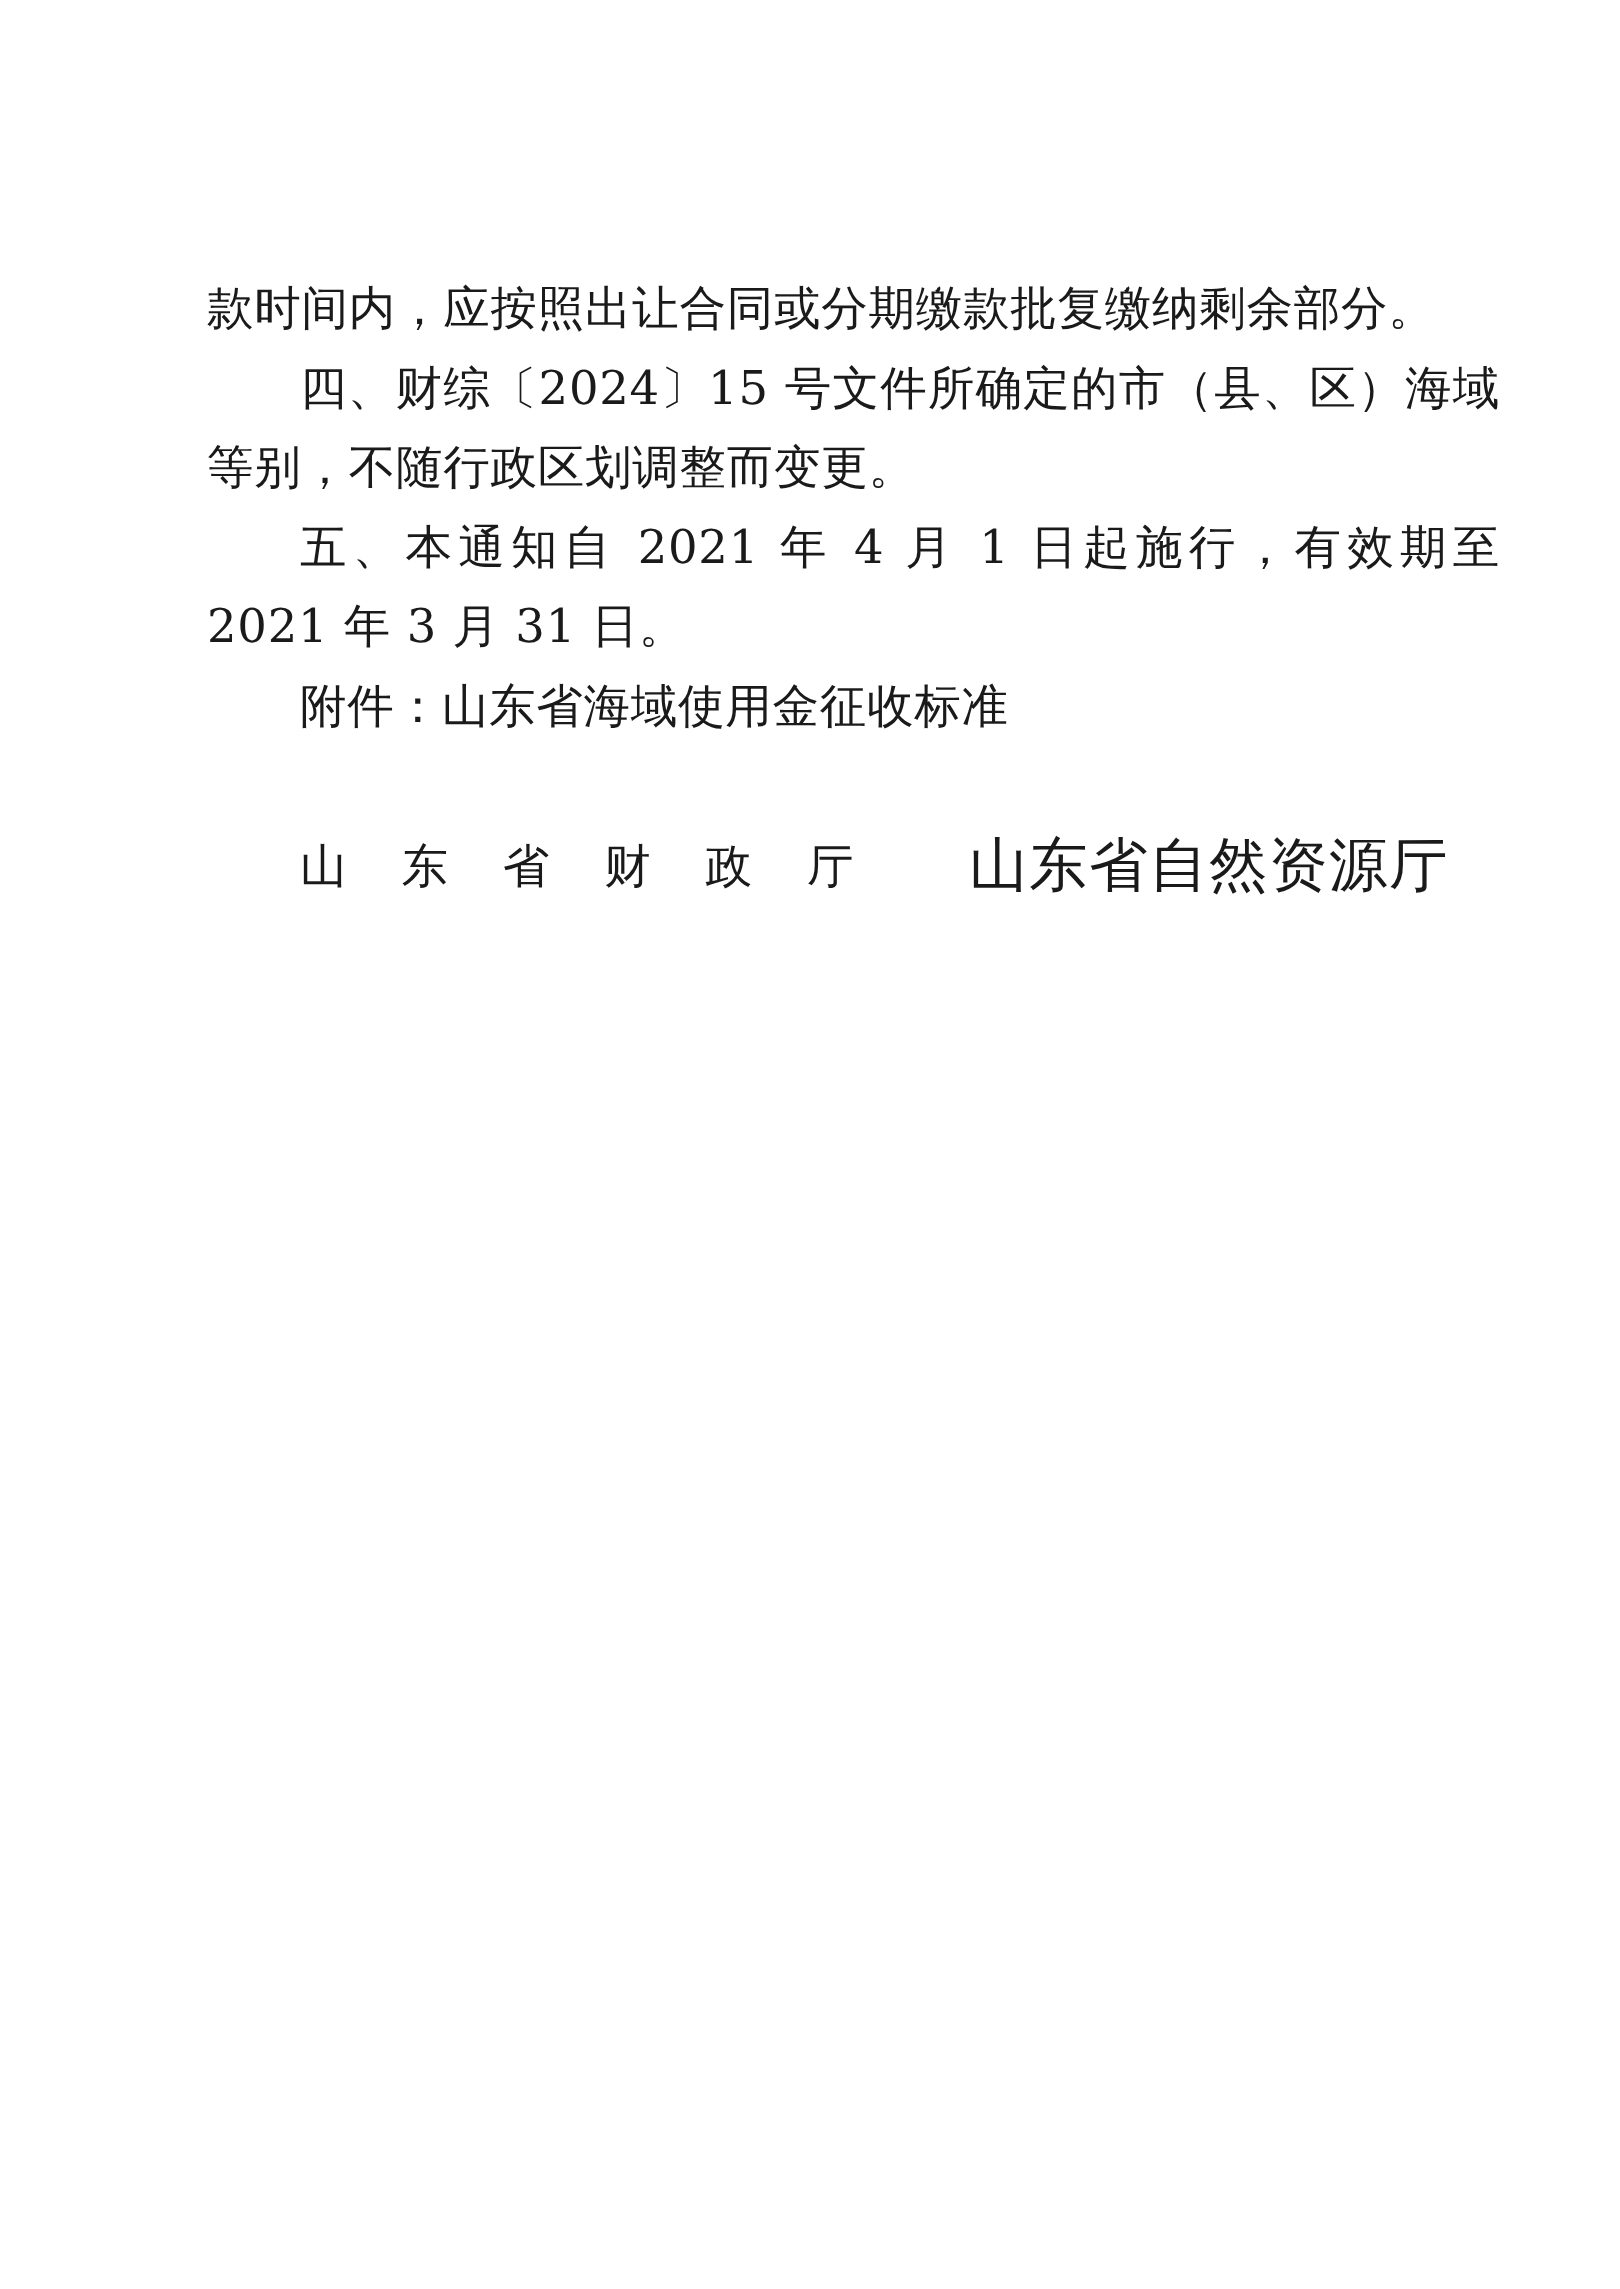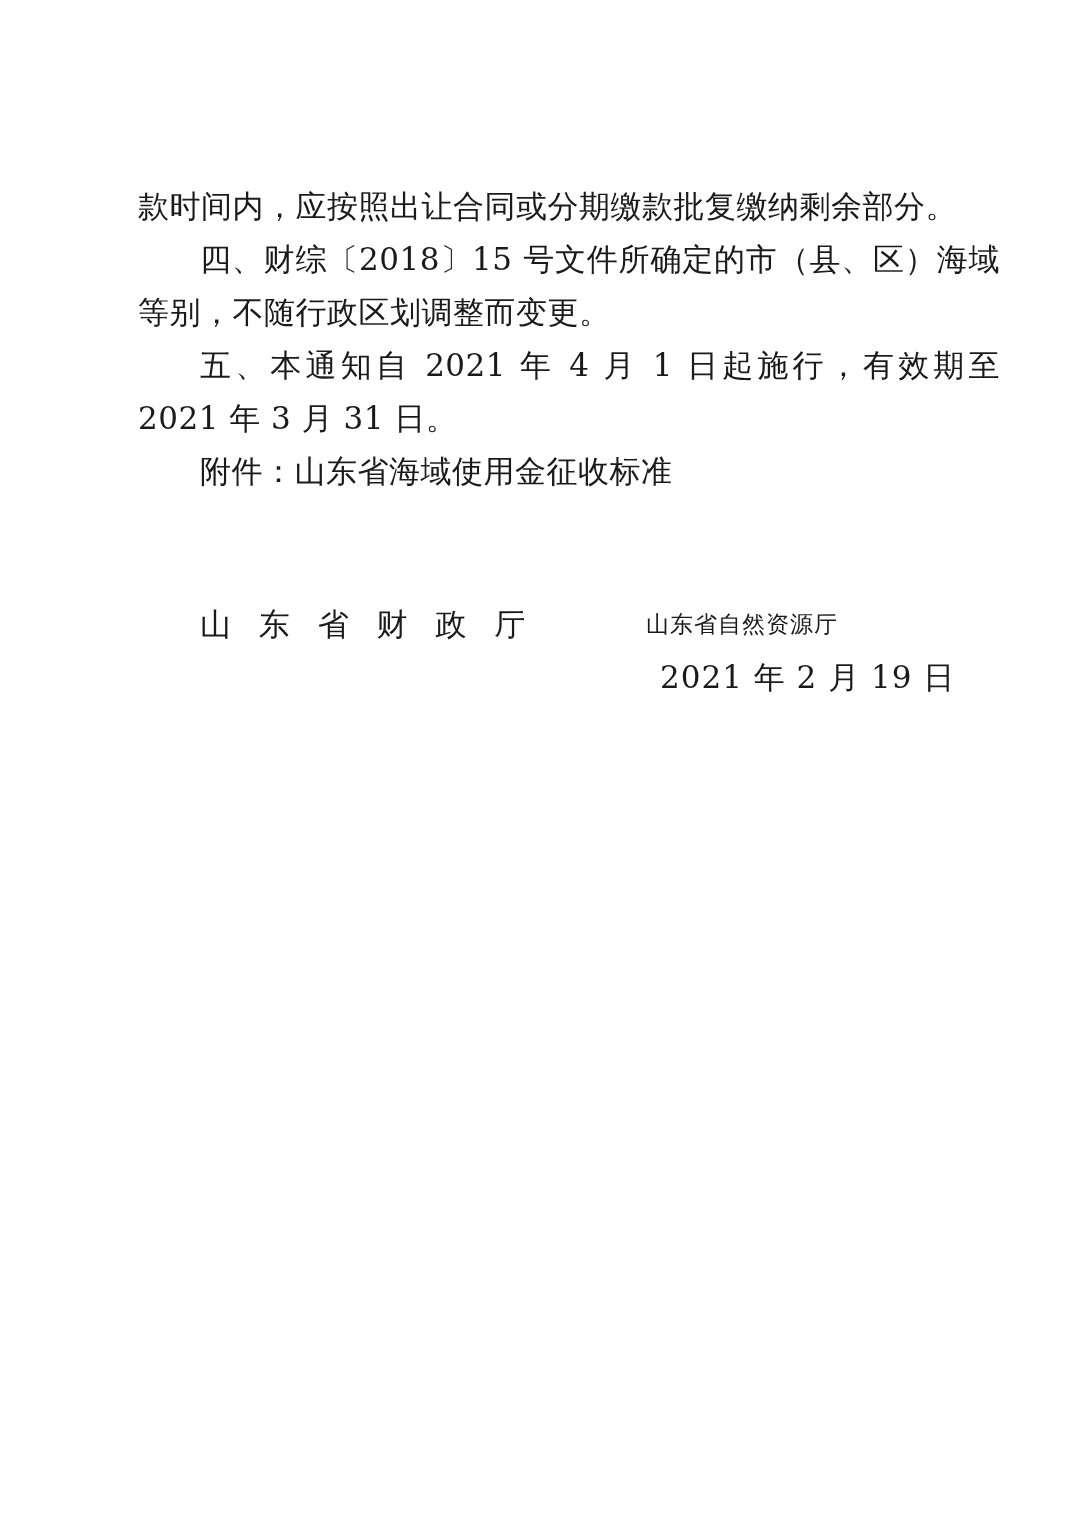--- a/index.html
+++ b/index.html
@@ -35,37 +35,38 @@
     margin: 0 0 0 0;
     text-indent: 0;
   }
   .para.indent {
     text-indent: 62px;
   }
   .attachment {
     text-indent: 62px;
   }
   .signature-block {
-    margin-top: 100px;
+    margin-top: 56px;
     position: relative;
     height: 130px;
+    font-family: Liberation Mono, monospace;
   }
   .sig-left {
     position: absolute;
     left: 62px;
     top: 0;
     font-size: 31px;
     letter-spacing: 9px;
     white-space: nowrap;
   }
   .sig-right {
     position: absolute;
     left: 508px;
     top: 0;
-    font-size: 23px;
+    font-size: 39px;
     letter-spacing: 1px;
     white-space: nowrap;
   }
   .sig-date {
     position: absolute;
     left: 522px;
     top: 53px;
     font-size: 31px;
     letter-spacing: 1px;
     white-space: nowrap;
@@ -73,26 +74,25 @@
 </style>
 </head>
 <body>
 
 <div class="page">
 
   <div class="body-text">
 
     <p class="para">款时间内，应按照出让合同或分期缴款批复缴纳剩余部分。</p>
 
-    <p class="para indent">四、财综〔2018〕15 号文件所确定的市（县、区）海域等别，不随行政区划调整而变更。</p>
+    <p class="para indent">四、财综〔2024〕15 号文件所确定的市（县、区）海域等别，不随行政区划调整而变更。</p>
 
     <p class="para indent">五、本通知自 2021 年 4 月 1 日起施行，有效期至 2021 年 3 月 31 日。</p>
 
     <p class="para attachment">附件：山东省海域使用金征收标准</p>
 
     <div class="signature-block">
       <div class="sig-left">山 东 省 财 政 厅</div>
       <div class="sig-right">山东省自然资源厅</div>
-      <div class="sig-date">2021 年 2 月 19 日</div>
     </div>
 
   </div>
 </div>
 
 </body></html>

